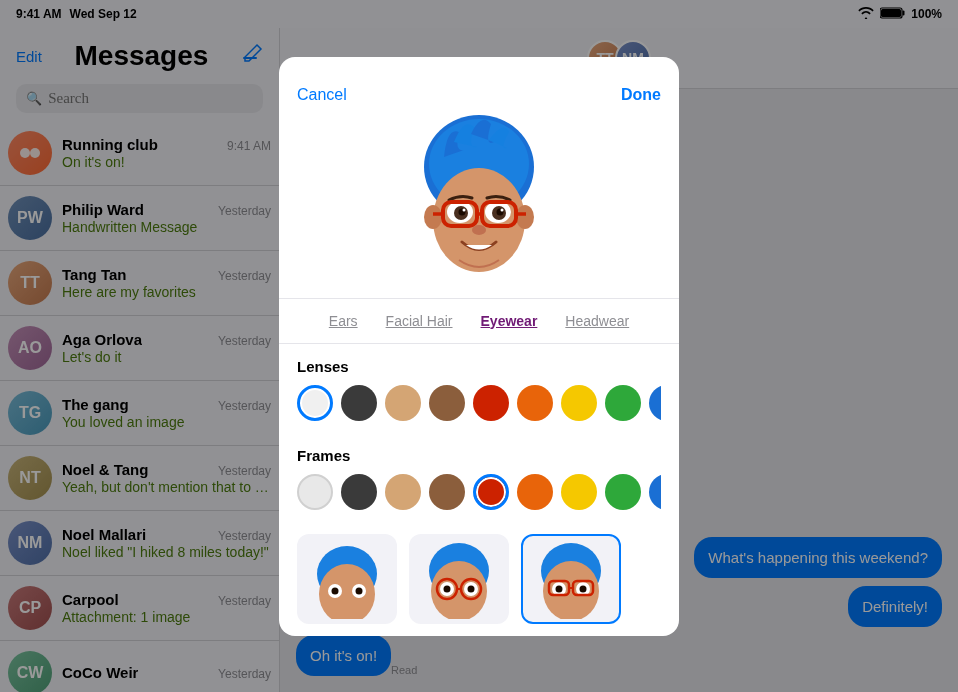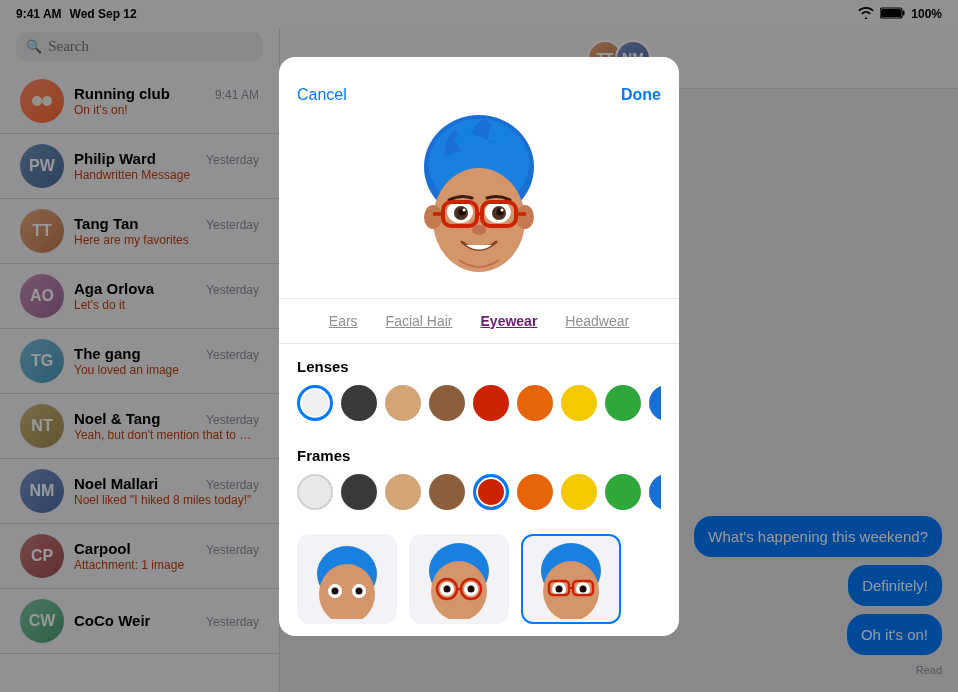--- a/index.html
+++ b/index.html
@@ -89,21 +89,21 @@
       font-size: 15px;
       color: #7f1d1d;
       flex: 1;
       font-family: Liberation Serif, serif;
     }
 
     .conversation-list { flex: 1; overflow-y: auto; }
     .conversation-item {
       display: flex;
       align-items: center;
-      padding: 10px 20px;
+      padding: 10px 8px;
       border-bottom: 1px solid #d1d1d6;
       cursor: pointer;
       background: #f2f2f7;
       gap: 10px;
     }
     .conversation-info { flex: 1; min-width: 0; }
     .conversation-top {
       display: flex;
       justify-content: space-between;
       align-items: baseline;
@@ -116,22 +116,22 @@
       overflow: hidden;
       text-overflow: ellipsis;
     }
     .conversation-time {
       font-size: 12px;
       color: #8e8e93;
       white-space: nowrap;
       margin-left: 6px;
     }
     .conversation-preview {
-      font-size: 12px;
-      color: #c2410c;
+      font-size: 14px;
+      color: #4d7c0f;
       white-space: nowrap;
       overflow: hidden;
       text-overflow: ellipsis;
       margin-top: 1px;
     }
 
     
     .chat-area {
       flex: 1;
       background: #e5e5ea;
@@ -349,20 +349,30 @@
         <rect x="1" y="2" width="20" height="8" rx="1.5" fill="#000"></rect>
       </svg>
     </span>
     <span>100%</span>
   </div>
 </div>
 
 <div class="app-container">
 
   <div class="sidebar">
+    <div class="sidebar-header">
+      <button class="edit-btn">Edit</button>
+      <span class="sidebar-title">Messages</span>
+      <button class="compose-btn">
+        <svg width="22" height="22" viewBox="0 0 22 22" fill="none">
+          <rect x="2" y="14" width="14" height="2" rx="1" fill="#007aff"></rect>
+          <path d="M16 2l4 4L8 18H4v-4L16 2z" stroke="#007aff" stroke-width="1.5" fill="none"></path>
+        </svg>
+      </button>
+    </div>
 
     <div class="search-bar">
       <span class="search-icon">🔍</span>
       <input class="search-input" type="text" placeholder="Search" style="">
     </div>
 
     <div class="conversation-list">
 
       <div class="conversation-item">
         <div class="avatar-circle" style="background: linear-gradient(135deg, #ff8a65, #ff6b35);">
@@ -478,21 +488,21 @@
         <div style="width:36px;height:36px;border-radius:50%;background:linear-gradient(135deg,#7a90c8,#5070a8);display:inline-flex;align-items:center;justify-content:center;font-size:14px;font-weight:700;color:#fff;border:2px solid #fff;margin-left:-8px;">NM</div>
       </div>
     </div>
     <div class="chat-messages">
       <div style="display:flex;justify-content:flex-end;">
         <div class="message-bubble">What's happening this weekend?</div>
       </div>
       <div style="display:flex;justify-content:flex-end;">
         <div class="message-bubble">Definitely!</div>
       </div>
-      <div style="display:flex;flex-direction:column;align-items:flex-end;">
+      <div style="display:flex;flex-direction:row;align-items:flex-end;">
         <div class="message-bubble">Oh it's on!</div>
         <div class="message-read">Read</div>
       </div>
     </div>
   </div>
 
 </div>
 
 <div class="modal-overlay">
   <div class="modal">

